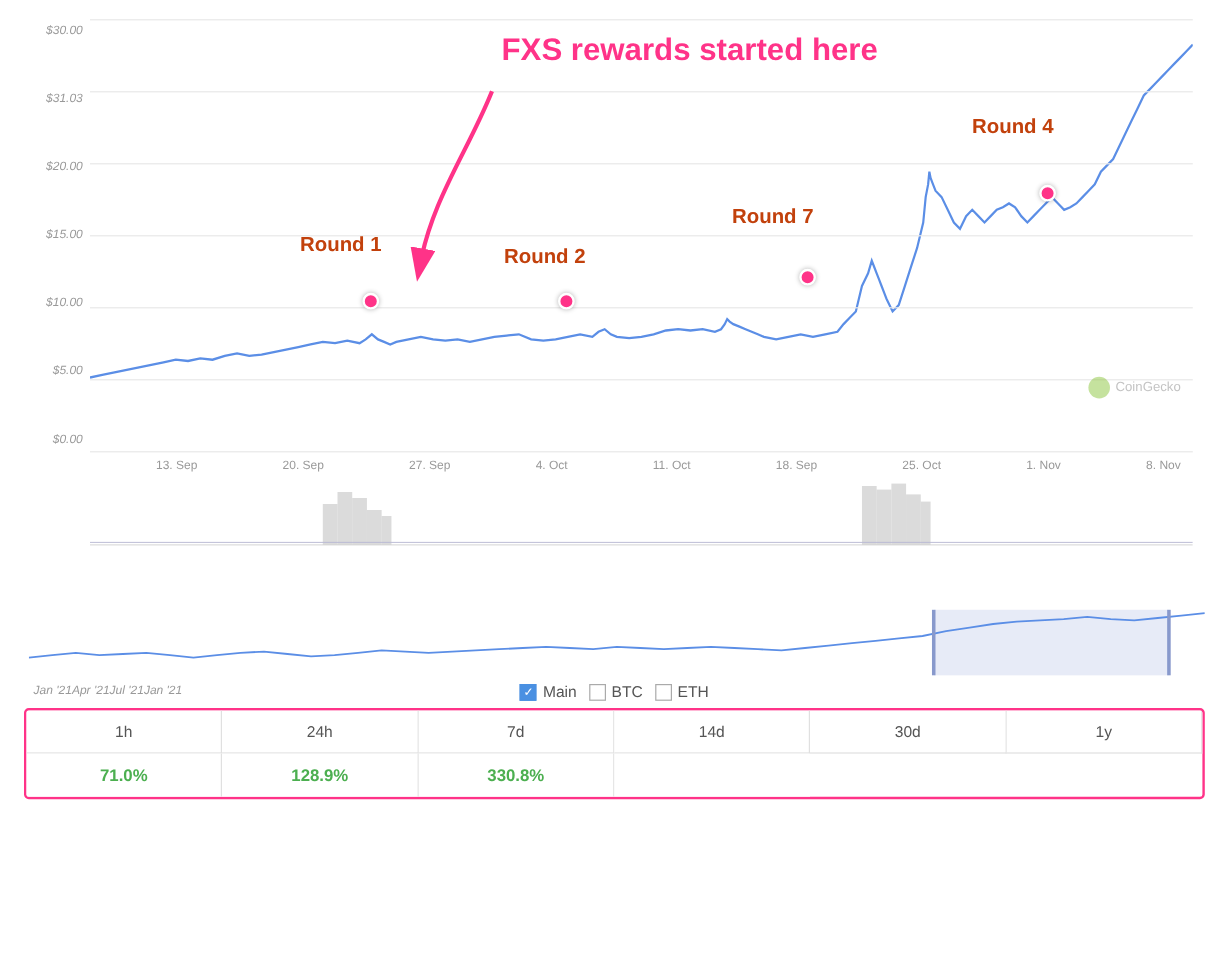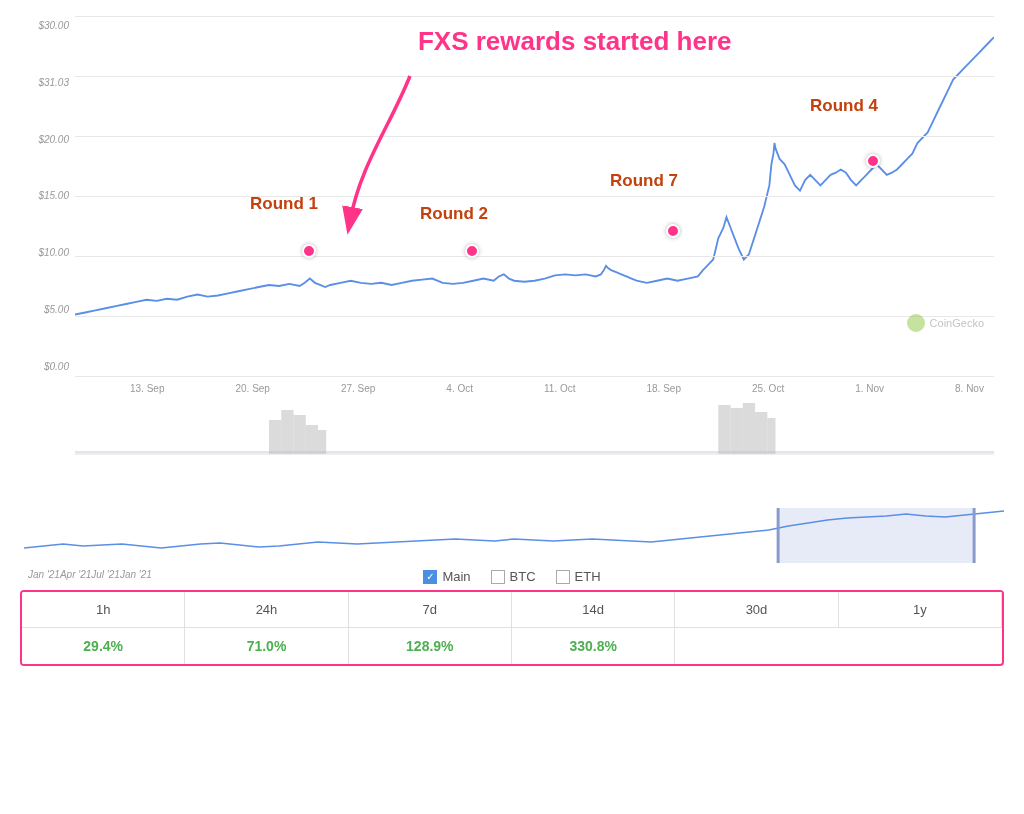--- a/index.html
+++ b/index.html
@@ -123,21 +123,21 @@
       height: 55px;
       position: relative;
       border: none;
     }
 
     
     .legend {
       display: flex;
       align-items: center;
       justify-content: center;
-      gap: 20px;
+      gap: 10px;
       margin-top: 8px;
       margin-bottom: 6px;
       position: relative;
     }
     .legend-item {
       display: flex;
       align-items: center;
       gap: 5px;
       font-size: 13px;
       color: #555;
@@ -382,19 +382,18 @@
 
   <div class="stats-table">
 
     <div class="stats-cell stats-header">1h</div>
     <div class="stats-cell stats-header">24h</div>
     <div class="stats-cell stats-header">7d</div>
     <div class="stats-cell stats-header">14d</div>
     <div class="stats-cell stats-header">30d</div>
     <div class="stats-cell stats-header">1y</div>
 
-    <div class="stats-cell stats-value positive">29.4%</div>
     <div class="stats-cell stats-value positive">71.0%</div>
     <div class="stats-cell stats-value positive">128.9%</div>
     <div class="stats-cell stats-value positive">330.8%</div>
     <div class="stats-cell stats-value"></div>
   </div>
 </div>
 
 </body></html>

